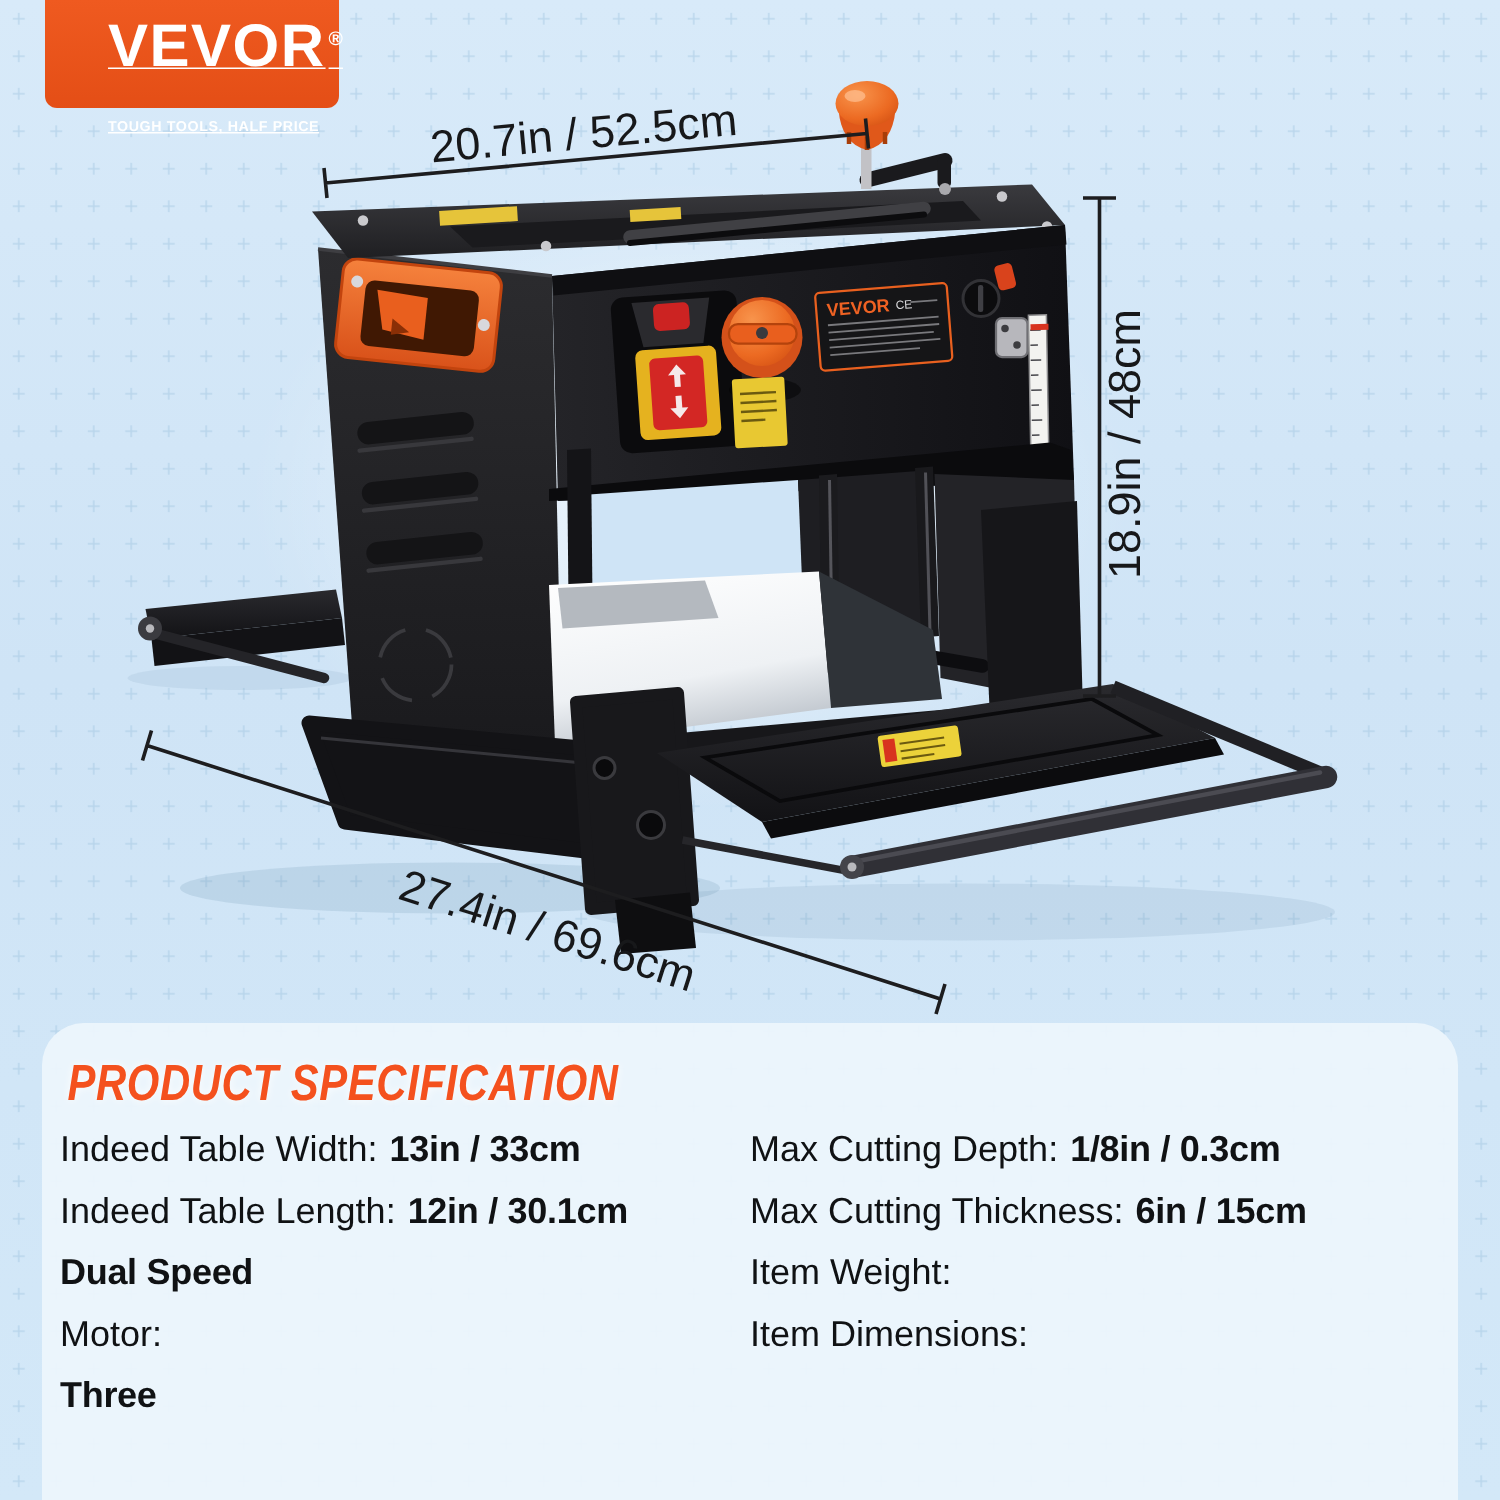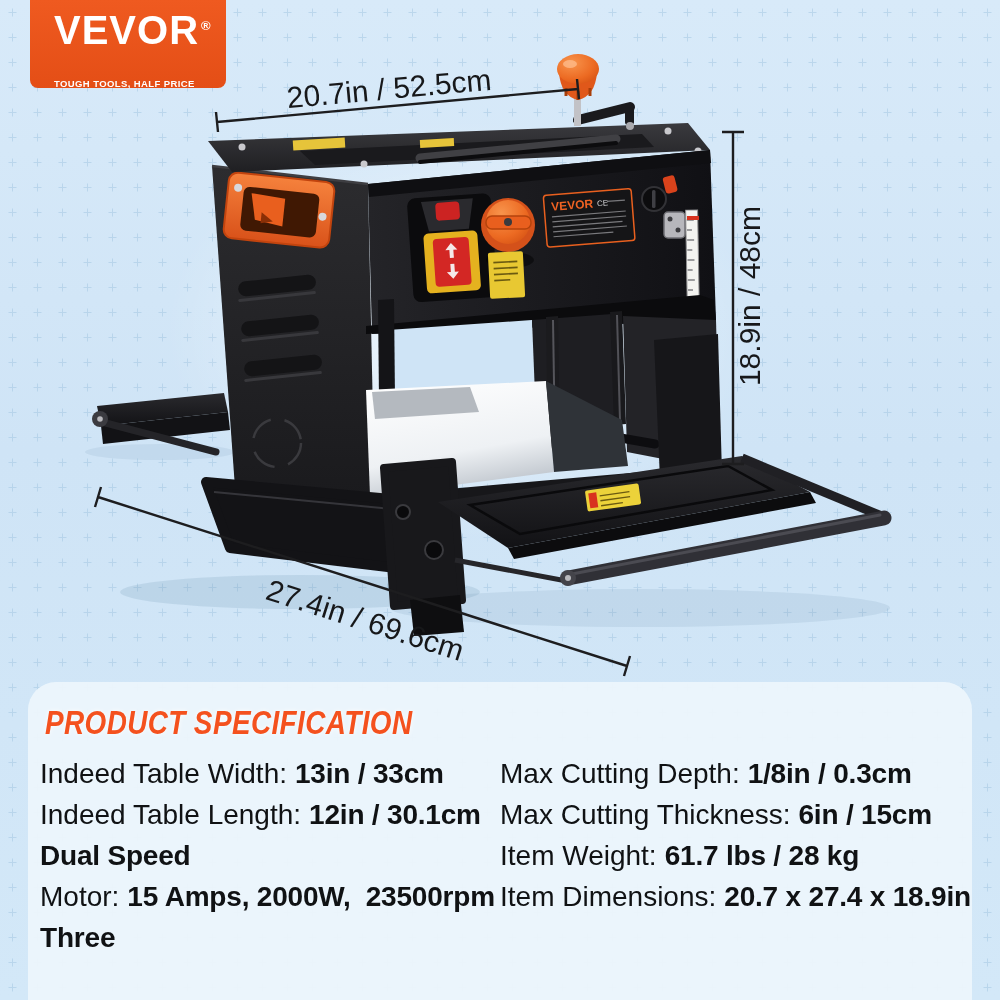--- a/index.html
+++ b/index.html
@@ -5,44 +5,44 @@
   html,body{margin:0;padding:0;background:#ffffff;}
   .stage{
     position:relative;width:1000px;height:1000px;overflow:hidden;
     background:linear-gradient(180deg,#d8eaf9 0%,#cfe4f6 45%,#d3e8f8 100%);
     font-family:"Liberation Sans",sans-serif;
   }
   .grid-layer{position:absolute;inset:0;z-index:0;}
   .glow-layer{position:absolute;inset:0;z-index:1;
     background:radial-gradient(ellipse 420px 300px at 46% 33%,rgba(255,255,255,0.65),rgba(255,255,255,0) 70%);}
   .logo{
-    position:absolute;left:30px;top:0;width:196px;height:88px;z-index:5;
+    position:absolute;left:30px;top:0;width:196px;height:72px;z-index:5;
     background:linear-gradient(180deg,#ef5a20,#e44e16);
-    border-radius:0 0 8px 8px;color:#fff;padding-left:24px;box-sizing:border-box;
+    border-radius:0 0 8px 8px;color:#fff;padding-left:42px;box-sizing:border-box;text-decoration:underline;
   }
   .logo-brand-row{margin-top:9px;line-height:34px;}
   .logo-brand{font-size:40px;font-weight:bold;letter-spacing:1px;}
   .logo-reg{font-size:13px;font-weight:bold;vertical-align:14px;margin-left:2px;}
   .logo-tagline{font-size:9.5px;font-weight:bold;letter-spacing:0.4px;margin-top:22px;white-space:nowrap;}
   .scene{position:absolute;inset:0;z-index:2;}
   .spec-panel{
     position:absolute;left:28px;right:28px;top:682px;bottom:-40px;z-index:3;
     background:rgba(236,246,252,0.95);border-radius:28px;
   }
   .spec-title{
     position:absolute;left:17px;top:21px;
     display:inline-block;font-size:34px;font-weight:bold;font-style:italic;
     color:#f4511e;transform:scaleX(0.82);transform-origin:left center;
     white-space:nowrap;letter-spacing:0.5px;
     text-shadow:0 0 6px rgba(255,255,255,0.9);
   }
   .spec-col{position:absolute;top:71px;}
   .spec-col-left{left:12px;}
   .spec-col-right{left:472px;}
-  .spec-row{height:41px;display:flex;align-items:center;font-size:28px;color:#101214;white-space:nowrap;}
+  .spec-row{height:41px;display:flex;align-items:flex-start;font-size:24px;color:#101214;white-space:nowrap;}
   .spec-label{font-weight:normal;margin-right:8px;}
   .spec-value{font-weight:bold;white-space:pre-wrap;letter-spacing:-0.2px;}
   .dim-text{fill:#17181a;font-family:"Liberation Sans",sans-serif;font-size:30px;}
   .dim-line{stroke:#1d1d1f;stroke-width:2.4;fill:none;}
 </style>
 </head>
 <body>
 
 <div class="stage">
 
@@ -299,39 +299,36 @@
       </div>
       <div class="spec-row">
         <span class="spec-label">Indeed Table Length:</span>
         <span class="spec-value">12in / 30.1cm</span>
       </div>
       <div class="spec-row">
         <span class="spec-value">Dual Speed</span>
       </div>
       <div class="spec-row">
         <span class="spec-label">Motor:</span>
-        <span class="spec-value">15 Amps, 2000W,  23500rpm</span>
       </div>
       <div class="spec-row">
         <span class="spec-value">Three</span>
       </div>
     </div>
 
     <div class="spec-col spec-col-right">
       <div class="spec-row">
         <span class="spec-label">Max Cutting Depth:</span>
         <span class="spec-value">1/8in / 0.3cm</span>
       </div>
       <div class="spec-row">
         <span class="spec-label">Max Cutting Thickness:</span>
         <span class="spec-value">6in / 15cm</span>
       </div>
       <div class="spec-row">
         <span class="spec-label">Item Weight:</span>
-        <span class="spec-value">61.7 lbs / 28 kg</span>
       </div>
       <div class="spec-row">
         <span class="spec-label">Item Dimensions:</span>
-        <span class="spec-value">20.7 x 27.4 x 18.9in</span>
       </div>
     </div>
   </div>
 </div>
 
 </body></html>

